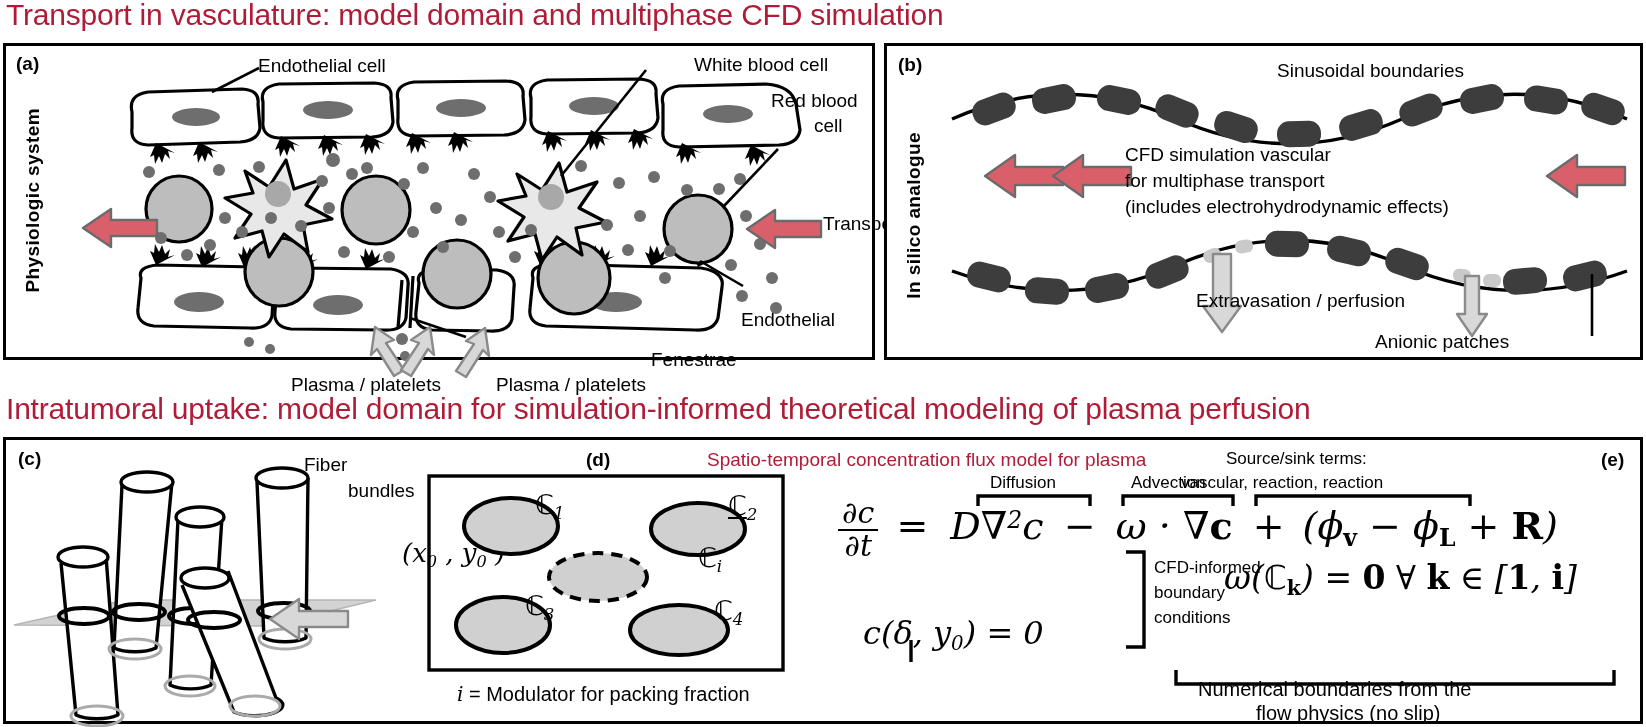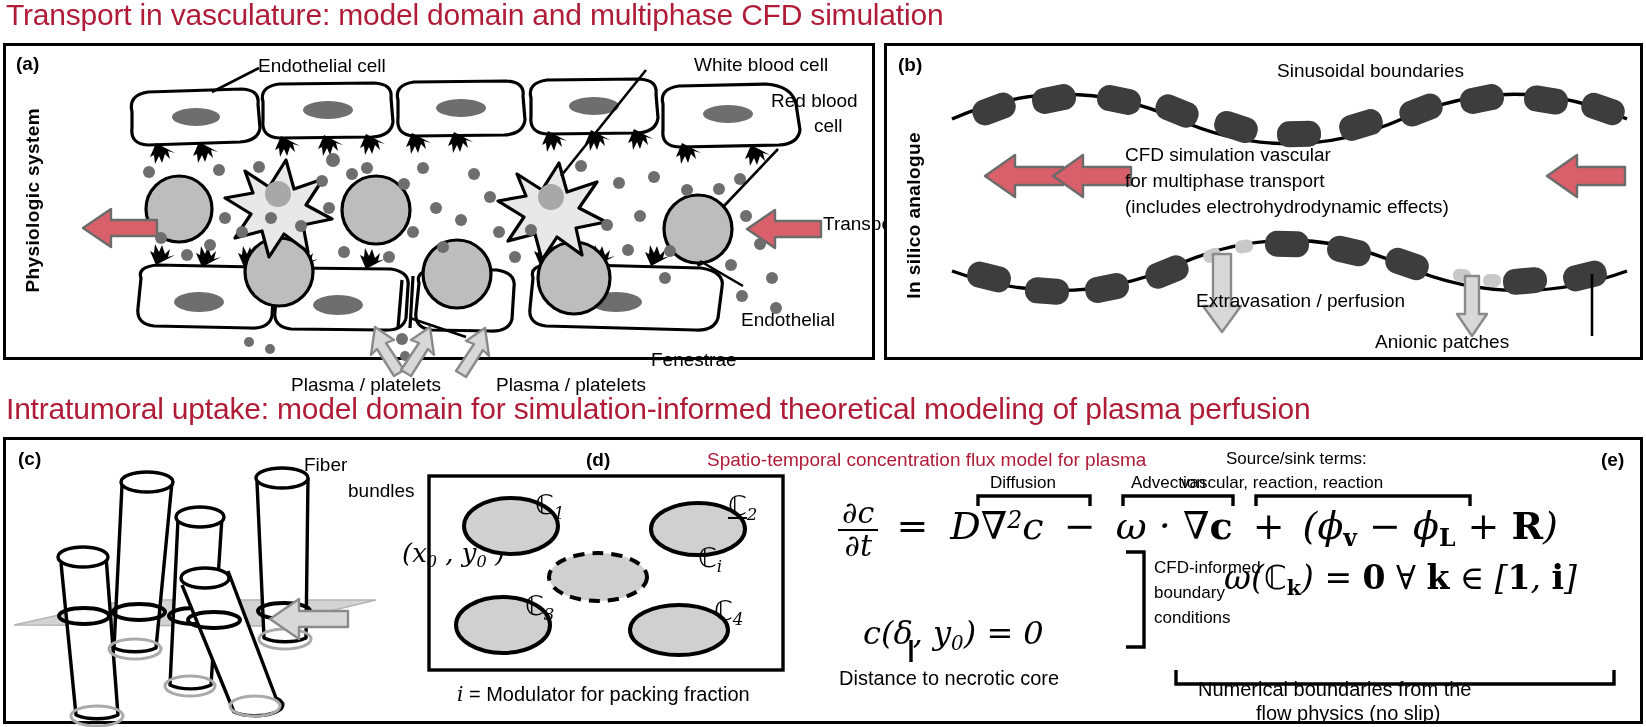--- a/index.html
+++ b/index.html
@@ -423,20 +423,19 @@
   </div>
 
   <div class="math abs" style="left:857px;top:174px;font-size:32px;">
     c(δ, y<sub>0</sub>) = 0
   </div>
 
   <div class="lbl sm" style="left:1148px;top:118px;">CFD-informed</div>
   <div class="lbl sm" style="left:1148px;top:143px;">boundary</div>
   <div class="lbl sm" style="left:1148px;top:168px;">conditions</div>
 
-  <div class="lbl" style="left:833px;top:227px;font-size:20px;">Distance to necrotic core</div>
 
   <div class="math abs" style="left:1218px;top:118px;font-size:33px;">
     ω(<span class="bb">ℂ</span><sub class="bf">k</sub>) = <span class="bf">0</span> ∀ <span class="bf">k</span> ∈ [<span class="bf">1</span>, <span class="bf">i</span>]
   </div>
   <div class="lbl" style="left:1192px;top:238px;font-size:20px;">Numerical boundaries from the</div>
   <div class="lbl" style="left:1250px;top:262px;font-size:20px;">flow physics (no slip)</div>
 </div>
 
 </body></html>

